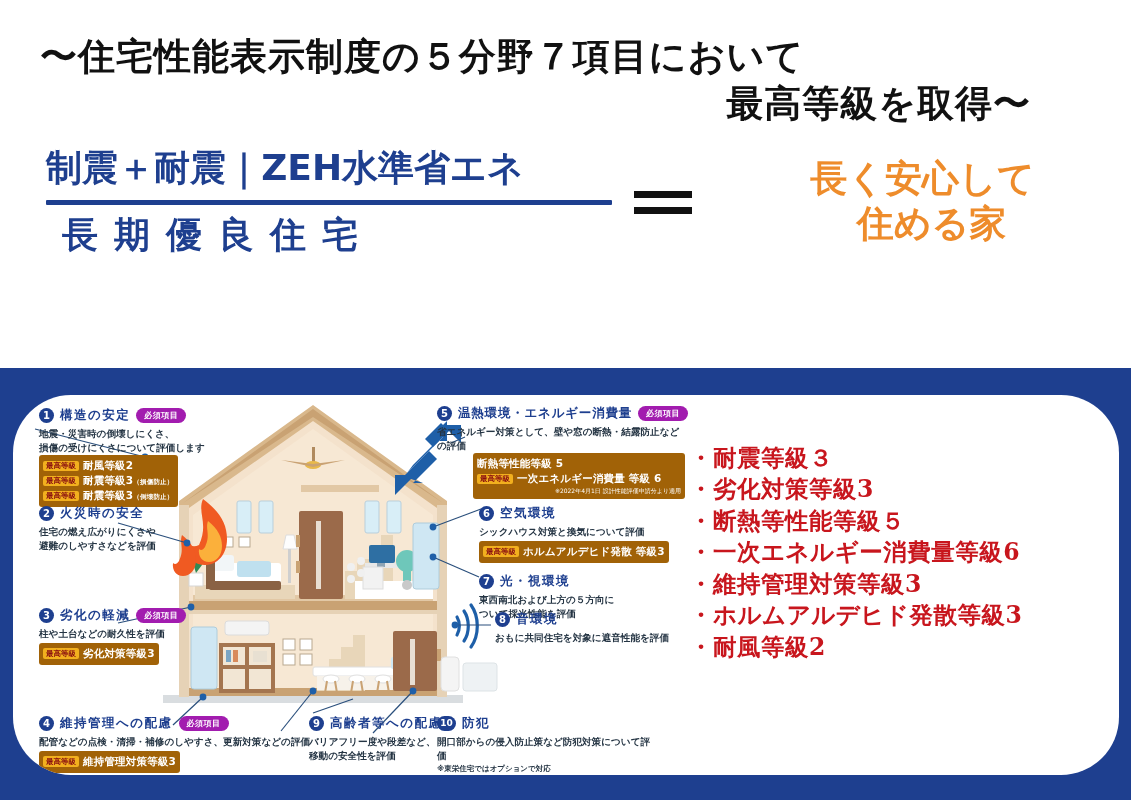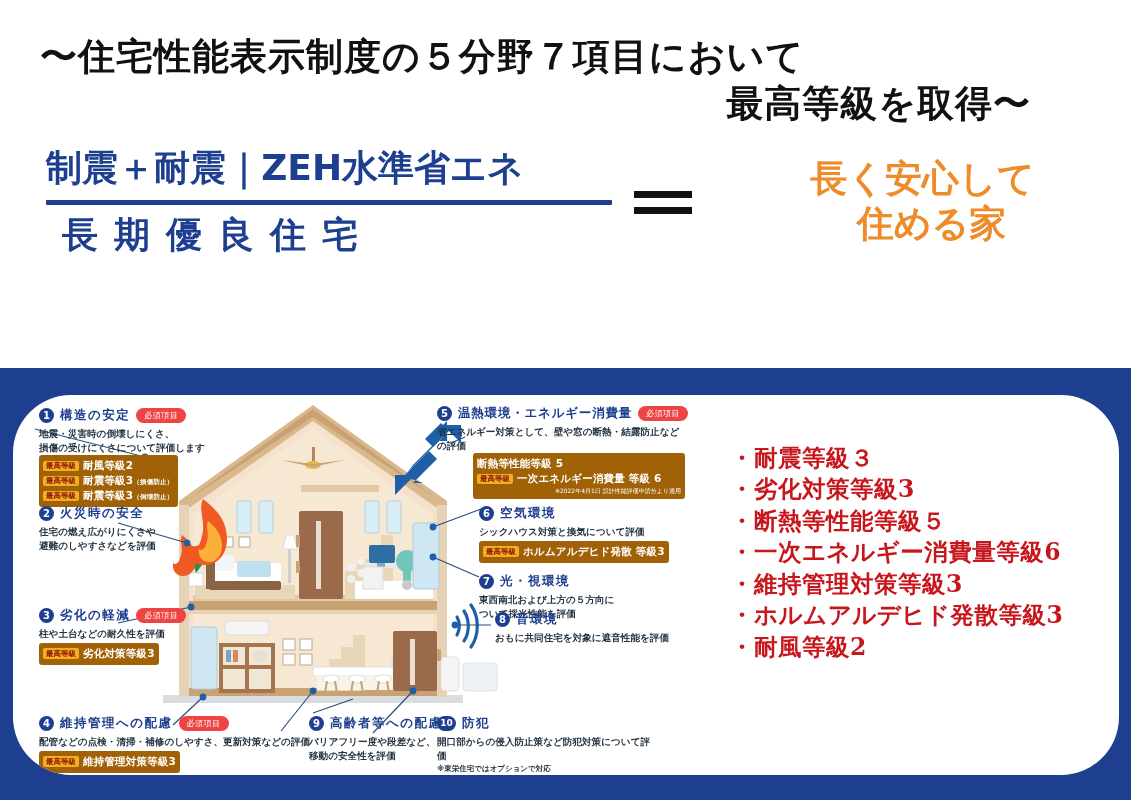--- a/index.html
+++ b/index.html
@@ -86,22 +86,22 @@
     font-size: 10px; font-weight: bold;
     display: flex; align-items: center; justify-content: center;
     flex: 0 0 auto; line-height: 1;
   }
   .co-num.wide { width: 19px; border-radius: 9px; font-size: 9px; }
   .co-title {
     font-size: 12.5px; font-weight: bold; color: #1e3f8f;
     letter-spacing: 1.5px; white-space: nowrap;
   }
   .req-badge {
-    background: #ef4444; color: #ffffff;
-    font-size: 8px; font-weight: normal;
+    background: #a21caf; color: #ffffff;
+    font-size: 8px; font-weight: bold;
     padding: 2px 8px; border-radius: 8px;
     letter-spacing: 0.5px; white-space: nowrap; text-align: right;
   }
   .co-desc {
     font-size: 9.6px; color: #253544; line-height: 1.45;
     margin-top: 3px; font-weight: bold;
   }
   .grade-box {
     background: #a16207; border-radius: 3px;
     padding: 3px 4px; 
@@ -134,21 +134,20 @@
   
   .bullets {
     position: absolute; left: 676px; top: 48px;
     width: 420px;
   }
   .bullet {
     color: #c8161d; font-size: 23.5px; font-weight: bold;
     line-height: 1.34; white-space: nowrap;
     letter-spacing: 0.5px;
     font-family: "DejaVu Serif", "Liberation Serif", serif;
-    margin-left: 41px;
   }
 </style>
 </head>
 <body>
 
 <div class="headline">
   <div class="headline-l1">〜住宅性能表示制度の５分野７項目において</div>
   <div class="headline-l2">最高等級を取得〜</div>
 </div>
 

